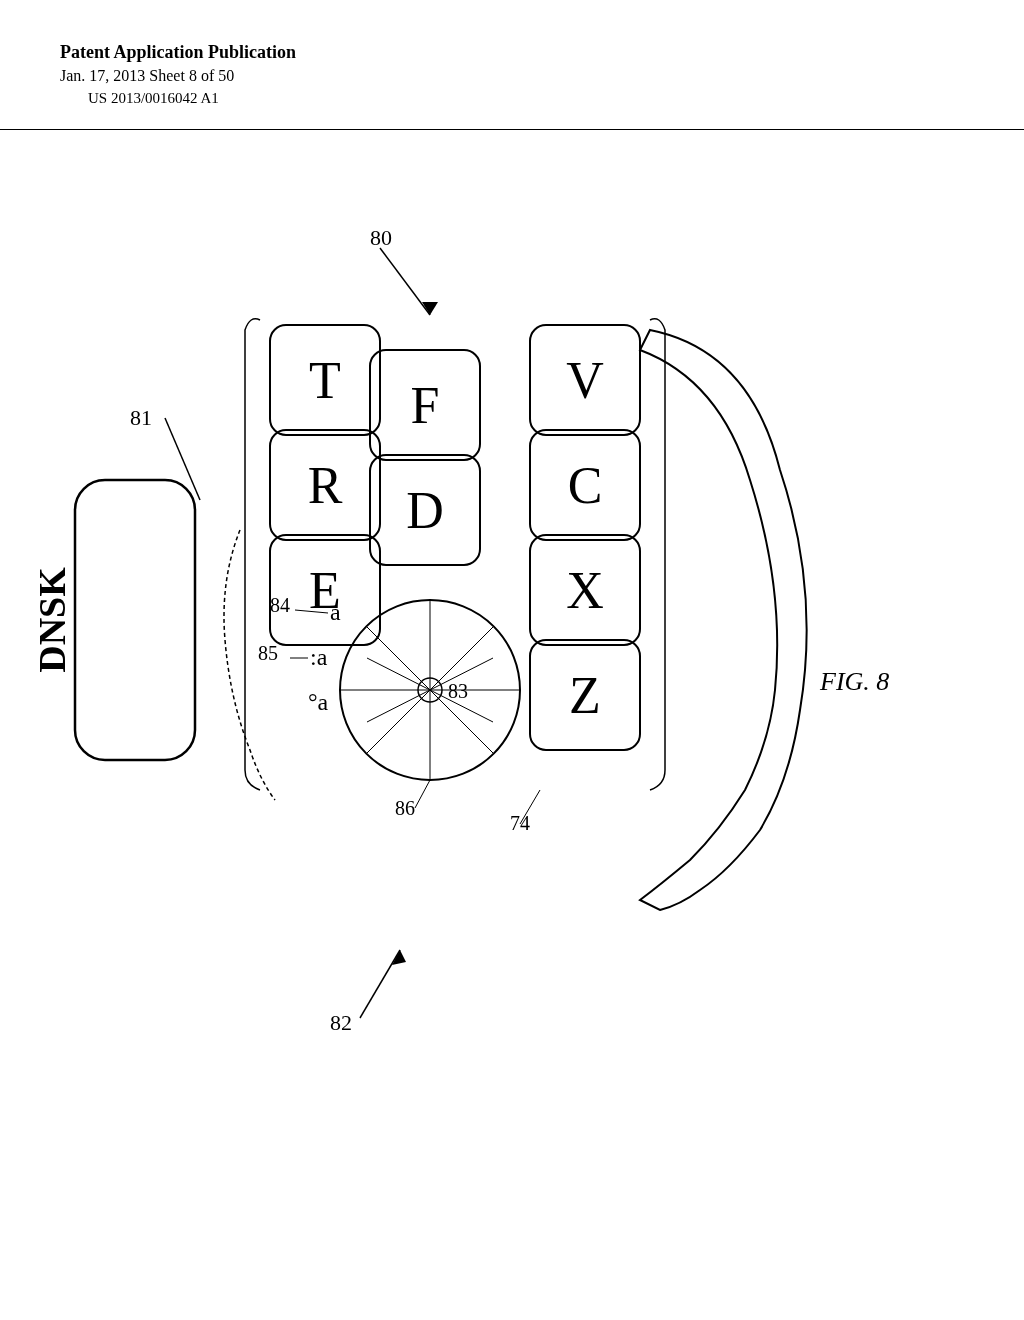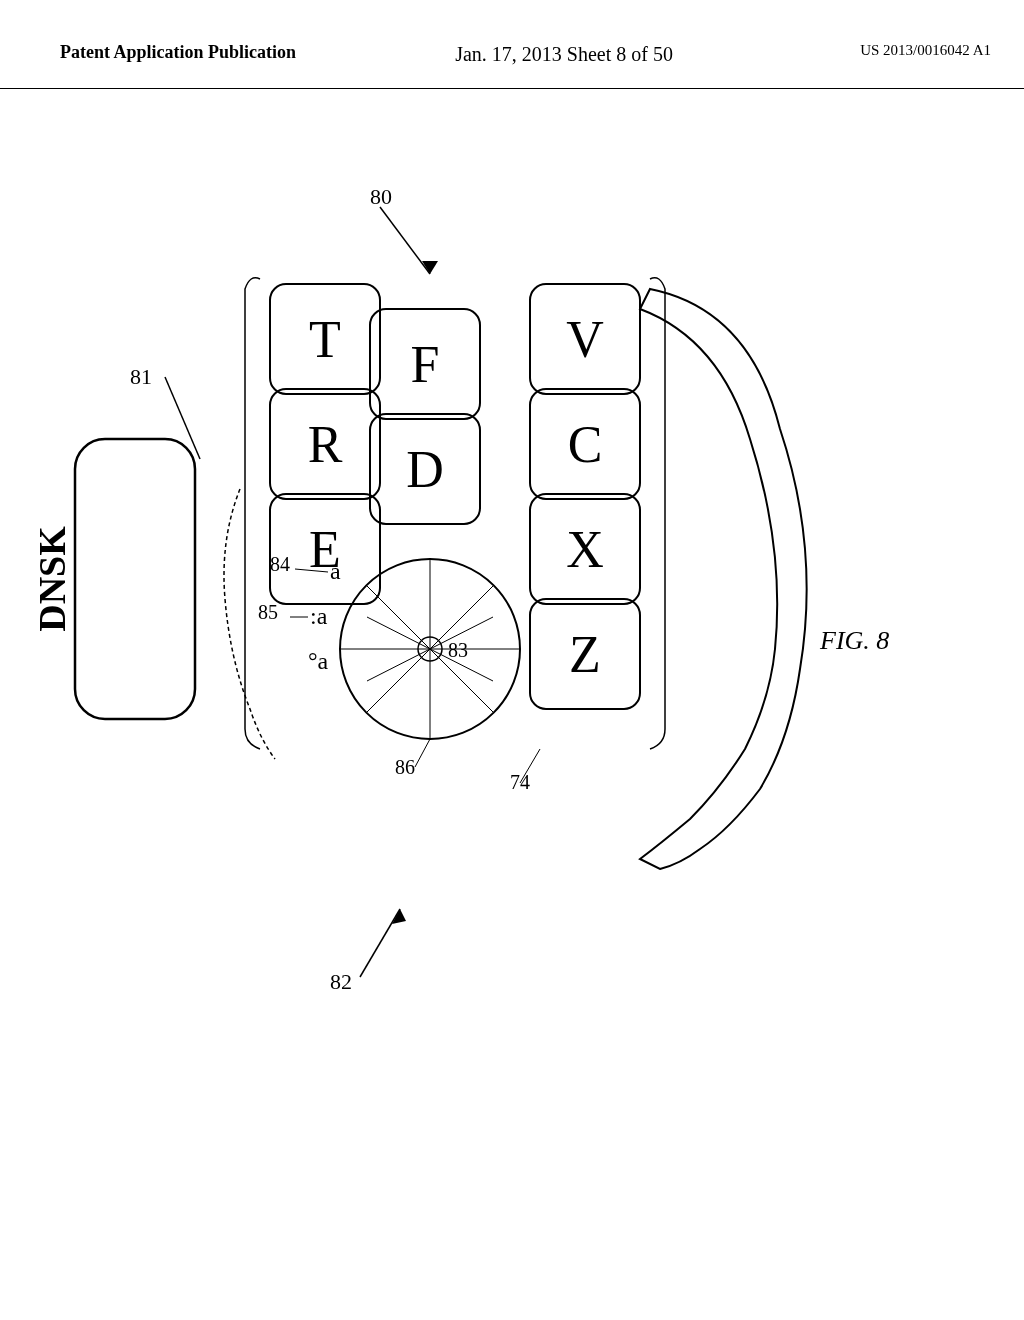--- a/index.html
+++ b/index.html
@@ -12,28 +12,29 @@
       position: relative;
     }
 
     
     .header {
       display: flex;
       justify-content: space-between;
       align-items: flex-start;
       padding: 40px 33px 20px 60px;
       border-bottom: 1px solid #000;
+      flex-direction: column;
     }
     .header-left {
       font-size: 18px;
       font-weight: bold;
       line-height: 1.4;
     }
     .header-center {
-      font-size: 20px;
+      font-size: 16px;
       text-align: center;
       line-height: 1.4;
     }
     .header-right {
       font-size: 15px;
       text-align: right;
       line-height: 1.4;
       margin-left: 28px;
     }
 

